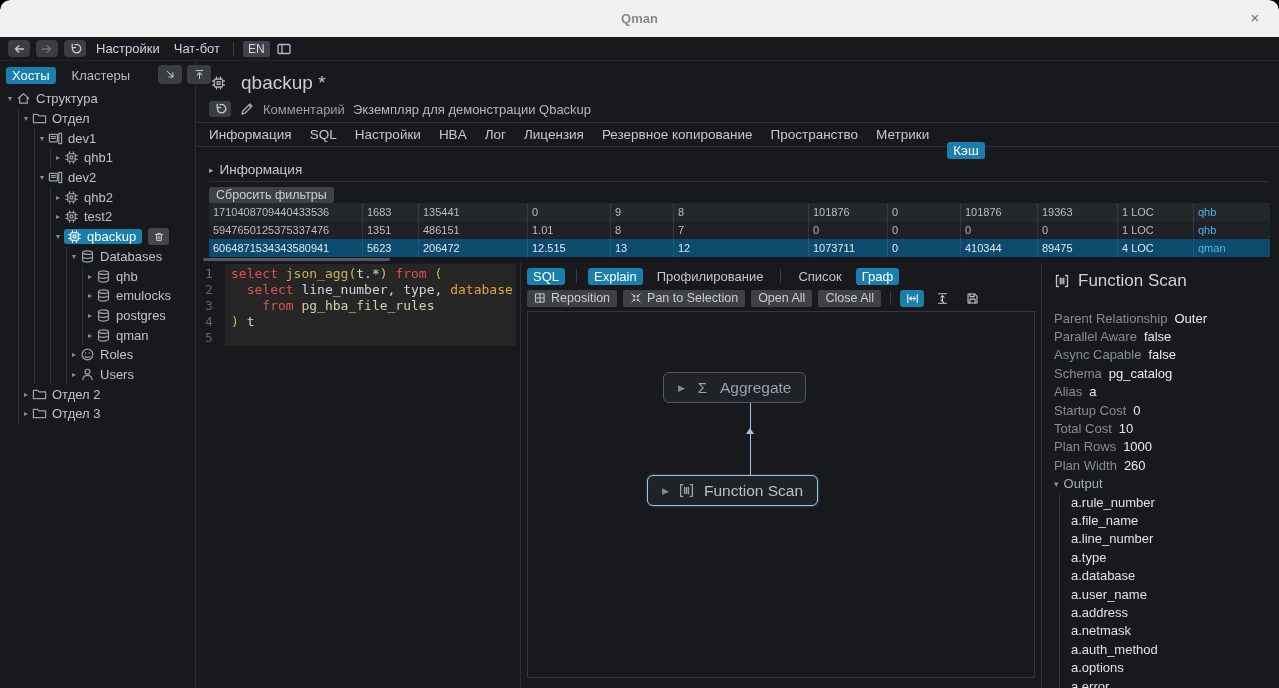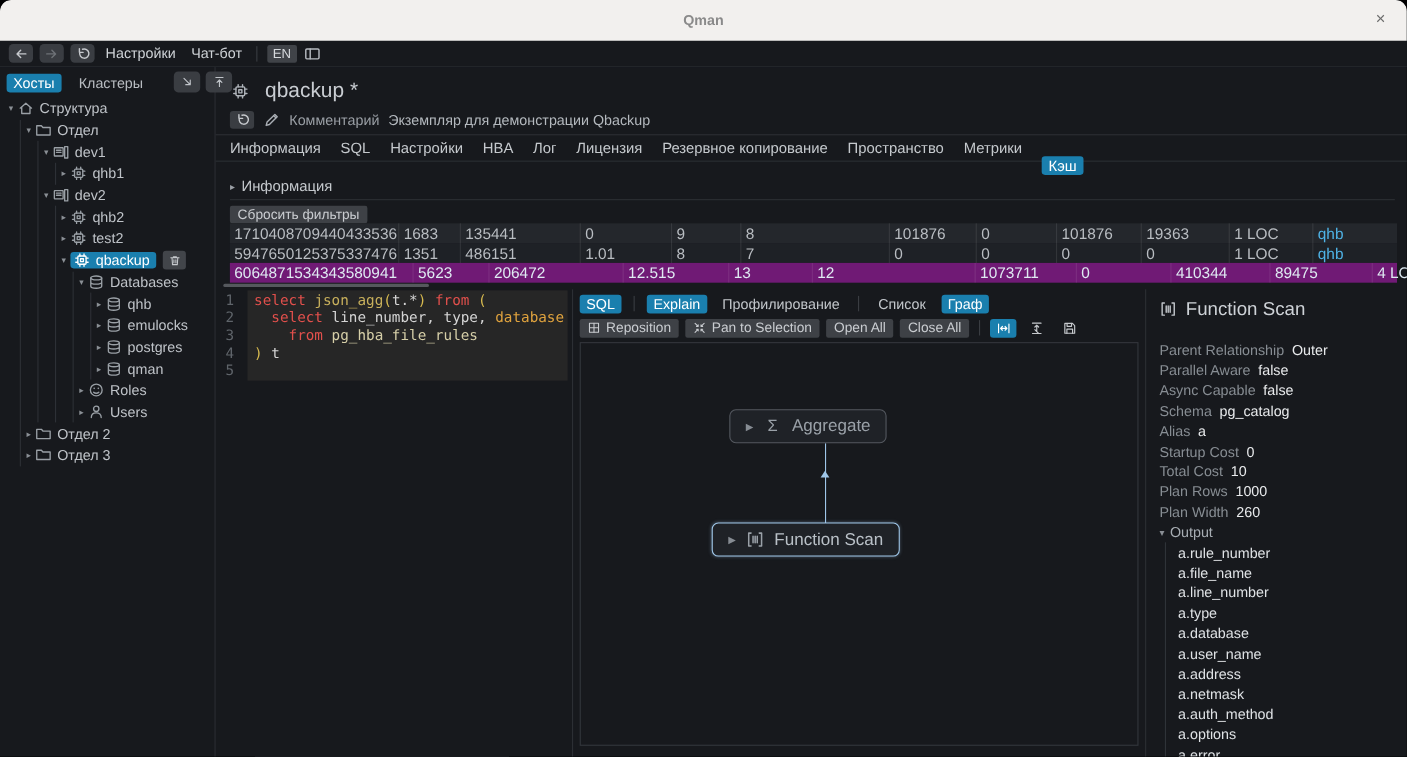--- a/index.html
+++ b/index.html
@@ -64,25 +64,25 @@
   .main-tab.active { background:#1a7fae; color:#fff; padding:1px 6px; border-radius:3px;margin-top:32px; }
 
   .section-head { display:flex; align-items:center; gap:6px; margin:15px 0 4px 13px;
                   font-size:13.5px; color:#c5c9cd; }
   .section-head .arr { font-size:9px; color:#9ba0a6; }
   .section-div { height:1px; background:#2c2f34; margin:0 11px 5px 13px; }
 
   .reset-btn { margin-left:13px; width:fit-content; background:#3e4146; color:#c9ccd0;
                font-size:12.5px; padding:0 7px; height:16px; line-height:16px; border-radius:2px; }
 
-  .dtable { margin-left:13px; width:1061px; font-size:14px; }
+  .dtable { margin-left:13px; width:1061px; font-size:11px; }
   .drow { display:grid; grid-template-columns:153px 56px 109px 83px 63px 135px 79px 73px 77px 80px 76px 77px;
           height:18px; align-items:center; color:#b9bdc2; background:#24272c; }
   .drow:nth-child(2) { background:#1e2126; }
-  .drow.selected { background:#701a75; color:#dfeaf2;gap:13px; }
+  .drow.selected { background:#0c4a6e; color:#dfeaf2; }
   .dcell { padding:0 3px 0 4px; border-left:1px solid rgba(255,255,255,0.09); overflow:hidden;
            white-space:nowrap; height:100%; display:flex; align-items:center; }
   .dcell:first-child { border-left:none; }
   .dcell.link { color:#4fb3e6; }
   .hscroll { margin:1px 0 0 7px; width:187px; height:3px; background:#55585d; border-radius:2px; }
 
   
   .split { flex:1; display:flex; min-height:0; margin-top:2px; }
 
   .editor { width:325px; border-right:1px solid #2c2f34; display:flex; padding:1px 4px 0 9px; }

